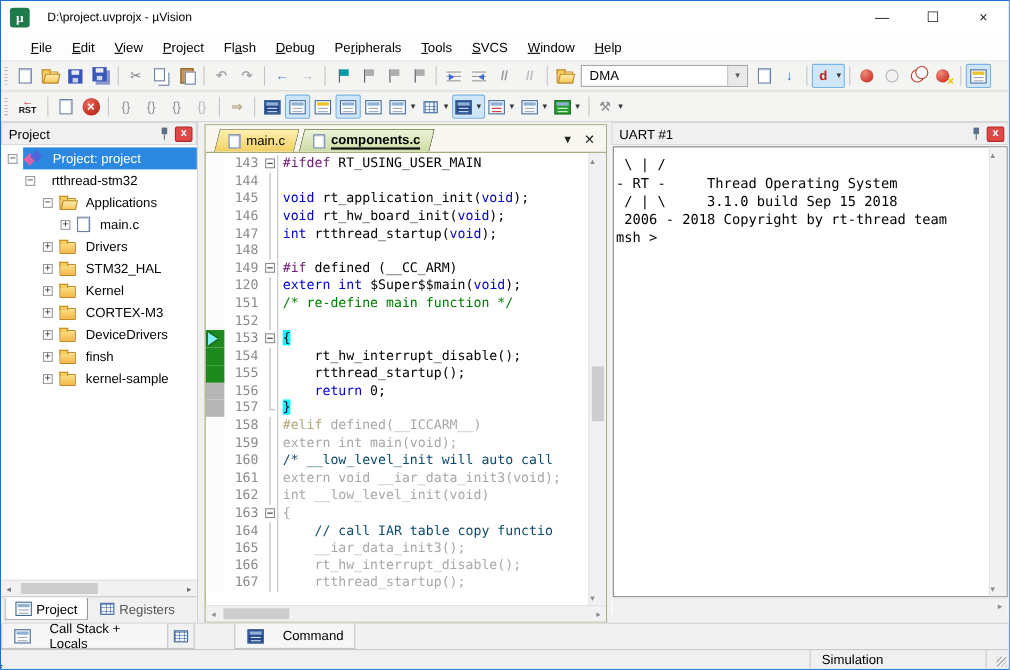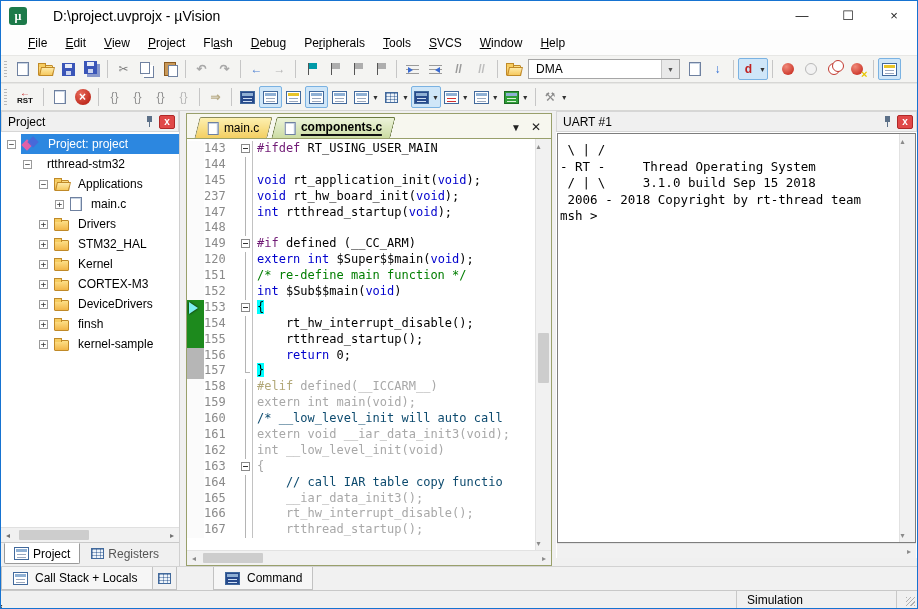--- a/index.html
+++ b/index.html
@@ -3,21 +3,21 @@
 <meta charset="utf-8">
 <style>
   html,body{margin:0;padding:0;background:#cfd6de;}
   body{font-family:"Liberation Sans",sans-serif;font-size:12px;color:#000;}
   *{box-sizing:border-box;}
   .win{width:918px;height:609px;border:1px solid #1673d1;display:flex;flex-direction:column;background:#fff;position:relative;overflow:hidden;}
 
   
   .titlebar{height:29px;flex:none;display:flex;align-items:center;padding-left:8px;background:#fff;}
   .appicon{width:18px;height:18px;border-radius:3px;background:#1d7a4a;color:#fff;font:bold 12px/18px "Liberation Serif",serif;text-align:center;flex:none;}
-  .wtitle{margin-left:26px;font-size:14px;}
+  .wtitle{margin-left:16px;font-size:11px;}
   .wctl{margin-left:auto;display:flex;height:100%;}
   .wbtn{width:46px;height:100%;display:flex;align-items:center;justify-content:center;font-size:13px;color:#222;}
 
   
   .menubar{height:25px;flex:none;display:flex;align-items:center;padding-left:18px;background:#fdfdfd;}
   .mi{padding:4px 9px;white-space:nowrap;}
 
   
   .tbar{flex:none;display:flex;align-items:center;background:#f4f4f2;border-top:1px solid #e7e7e5;border-bottom:1px solid #d7d7d5;padding:2px 2px 2px 10px;position:relative;}
   .tbar::before{content:"";position:absolute;left:3px;top:5px;bottom:5px;width:3px;background:repeating-linear-gradient(#b9b9b9 0 1px,transparent 1px 3px);}
@@ -119,21 +119,21 @@
   .tabctl{margin-left:auto;display:flex;align-items:center;gap:10px;padding:0 6px 4px 0;color:#222;}
   .tabctl .tc{font-size:10px;}
   .edbody{flex:1;display:flex;min-height:0;}
   .codearea{flex:1;min-width:0;overflow:hidden;padding-top:2px;}
   .cl{display:flex;height:15.9px;line-height:15.9px;font-family:"DejaVu Sans Mono",monospace;font-size:12px;white-space:pre;}
   .lm{width:17px;flex:none;background:#fbfbfb;position:relative;}
   .lm.green{background:#1d8a1d;}
   .lm.gray{background:#b6b6b6;}
   .lm.arrow{background:#1d8a1d;}
   .lm.arrow::after{content:"";position:absolute;left:2px;top:2px;width:0;height:0;border:6px solid transparent;border-left:9px solid #7df0f0;filter:drop-shadow(0 0 1px #000);}
-  .lnum{width:36px;flex:none;text-align:left;padding-right:5px;color:#8a8a8a;}
+  .lnum{width:36px;flex:none;text-align:right;padding-right:5px;color:#8a8a8a;}
   .fold{width:13px;flex:none;position:relative;border-right:1px solid #c2c2c2;}
   .fold .pipe{position:absolute;left:5px;top:0;bottom:0;width:1px;background:#b4b4b4;}
   .fold .box{position:absolute;left:1px;top:3px;width:9px;height:9px;border:1px solid #8a8a8a;background:#fff;}
   .fold .box::after{content:"";position:absolute;left:1px;top:3px;width:5px;height:1px;background:#333;}
   .fold .end{position:absolute;left:5px;top:0;width:1px;height:9px;background:#b4b4b4;}
   .fold .end::after{content:"";position:absolute;left:0;top:9px;width:5px;height:1px;background:#b4b4b4;}
   .ct{flex:1;overflow:hidden;padding-left:4px;}
   .sp{color:#000;}.sk{color:#0000cd;}.sd{color:#701a75;}.sc{color:#007d00;}
   .sx{color:#a8a8a8;}.sxc{color:#0c4a6e;}.sxd{color:#b2a878;}
   .shb{background:#00ffff;color:#000;}
@@ -148,21 +148,21 @@
   .hthumb{position:absolute;top:2px;bottom:2px;background:#cdcdcd;border-radius:1px;}
   .sarr{width:14px;text-align:center;flex:none;}
 
   
   .ubody{flex:1;display:flex;min-height:0;border:1px solid #7d7d7d;margin:1px 1px 0 1px;background:#fff;}
   .utext{flex:1;min-width:0;overflow:hidden;font-family:"DejaVu Sans Mono",monospace;font-size:12.5px;line-height:16.5px;white-space:pre;padding:8px 0 0 2px;}
   .uhsb{margin:0 1px;}
 
   
   .dockrow{height:24px;flex:none;background:#f1f1f1;border-top:1px solid #d2d2d2;display:flex;align-items:stretch;}
-  .dtab{display:flex;align-items:center;gap:6px;padding:0 10px;background:#f6f6f6;border:1px solid #c2c2c2;border-top:none;}
+  .dtab{display:flex;align-items:center;gap:16px;padding:0 10px;background:#f6f6f6;border:1px solid #c2c2c2;border-top:none;}
   .dbtn{width:24px;display:flex;align-items:center;justify-content:center;border:1px solid #c2c2c2;border-top:none;border-left:none;}
   .dspace{width:36px;}
 
   
   .status{height:18px;flex:none;background:#f0f0f0;border-top:1px solid #c8c8c8;display:flex;align-items:center;font-size:12px;}
   .scell{height:100%;display:flex;align-items:center;padding:0 10px;border-left:1px solid #c8c8c8;}
   .sfill{flex:1;height:100%;}
   .grip{width:16px;height:100%;position:relative;}
   .grip::after{content:"";position:absolute;right:2px;bottom:2px;width:9px;height:9px;background:repeating-linear-gradient(135deg,#b0b0b0 0 1px,transparent 1px 3px);}
   .txt{white-space:pre;}
@@ -584,27 +584,27 @@
           <div class="tabctl">
             <span class="tc">▼</span>
             <span>✕</span>
           </div>
         </div>
         <div class="edbody">
           <div class="codearea">
               <div class="cl"><span class="lm"></span><span class="lnum">143</span><span class="fold"><span class="box"></span></span><span class="ct"><span class="sd">#ifdef</span><span class="sp"> RT_USING_USER_MAIN</span></span></div>
               <div class="cl"><span class="lm"></span><span class="lnum">144</span><span class="fold"><span class="pipe"></span></span><span class="ct"></span></div>
               <div class="cl"><span class="lm"></span><span class="lnum">145</span><span class="fold"><span class="pipe"></span></span><span class="ct"><span class="sk">void</span><span class="sp"> rt_application_init(</span><span class="sk">void</span><span class="sp">);</span></span></div>
-              <div class="cl"><span class="lm"></span><span class="lnum">237</span><span class="fold"><span class="pipe"></span></span><span class="ct"><span class="sk">void</span><span class="sp"> rt_hw_board_init(</span><span class="sk">void</span><span class="sp">);</span></span></div>
+              <div class="cl"><span class="lm"></span><span class="lnum">146</span><span class="fold"><span class="pipe"></span></span><span class="ct"><span class="sk">void</span><span class="sp"> rt_hw_board_init(</span><span class="sk">void</span><span class="sp">);</span></span></div>
               <div class="cl"><span class="lm"></span><span class="lnum">147</span><span class="fold"><span class="pipe"></span></span><span class="ct"><span class="sk">int</span><span class="sp"> rtthread_startup(</span><span class="sk">void</span><span class="sp">);</span></span></div>
               <div class="cl"><span class="lm"></span><span class="lnum">148</span><span class="fold"><span class="pipe"></span></span><span class="ct"></span></div>
               <div class="cl"><span class="lm"></span><span class="lnum">149</span><span class="fold"><span class="box"></span></span><span class="ct"><span class="sd">#if</span><span class="sp"> defined (__CC_ARM)</span></span></div>
               <div class="cl"><span class="lm"></span><span class="lnum">120</span><span class="fold"><span class="pipe"></span></span><span class="ct"><span class="sk">extern</span><span class="sp"> </span><span class="sk">int</span><span class="sp"> $Super$$main(</span><span class="sk">void</span><span class="sp">);</span></span></div>
               <div class="cl"><span class="lm"></span><span class="lnum">151</span><span class="fold"><span class="pipe"></span></span><span class="ct"><span class="sc">/* re-define main function */</span></span></div>
-              <div class="cl"><span class="lm"></span><span class="lnum">152</span><span class="fold"><span class="pipe"></span></span><span class="ct"><span class="sk">int</span><span class="sp"> $Sub$$main(</span><span class="sk">void</span><span class="sp">)</span></span></div>
+              <div class="cl"><span class="lm"></span><span class="lnum">152</span><span class="fold"><span class="pipe"></span></span></div>
               <div class="cl"><span class="lm arrow"></span><span class="lnum">153</span><span class="fold"><span class="box"></span></span><span class="ct"><span class="shb">{</span></span></div>
               <div class="cl"><span class="lm green"></span><span class="lnum">154</span><span class="fold"><span class="pipe"></span></span><span class="ct"><span class="sp">    rt_hw_interrupt_disable();</span></span></div>
               <div class="cl"><span class="lm green"></span><span class="lnum">155</span><span class="fold"><span class="pipe"></span></span><span class="ct"><span class="sp">    rtthread_startup();</span></span></div>
               <div class="cl"><span class="lm gray"></span><span class="lnum">156</span><span class="fold"><span class="pipe"></span></span><span class="ct"><span class="sk">    return</span><span class="sp"> 0;</span></span></div>
               <div class="cl"><span class="lm gray"></span><span class="lnum">157</span><span class="fold"><span class="end"></span></span><span class="ct"><span class="shb">}</span></span></div>
               <div class="cl"><span class="lm"></span><span class="lnum">158</span><span class="fold"><span class="pipe"></span></span><span class="ct"><span class="sxd">#elif</span><span class="sx"> defined(__ICCARM__)</span></span></div>
               <div class="cl"><span class="lm"></span><span class="lnum">159</span><span class="fold"><span class="pipe"></span></span><span class="ct"><span class="sx">extern int main(void);</span></span></div>
               <div class="cl"><span class="lm"></span><span class="lnum">160</span><span class="fold"><span class="pipe"></span></span><span class="ct"><span class="sxc">/* __low_level_init will auto call</span></span></div>
               <div class="cl"><span class="lm"></span><span class="lnum">161</span><span class="fold"><span class="pipe"></span></span><span class="ct"><span class="sx">extern void __iar_data_init3(void);</span></span></div>
               <div class="cl"><span class="lm"></span><span class="lnum">162</span><span class="fold"><span class="pipe"></span></span><span class="ct"><span class="sx">int __low_level_init(void)</span></span></div>

